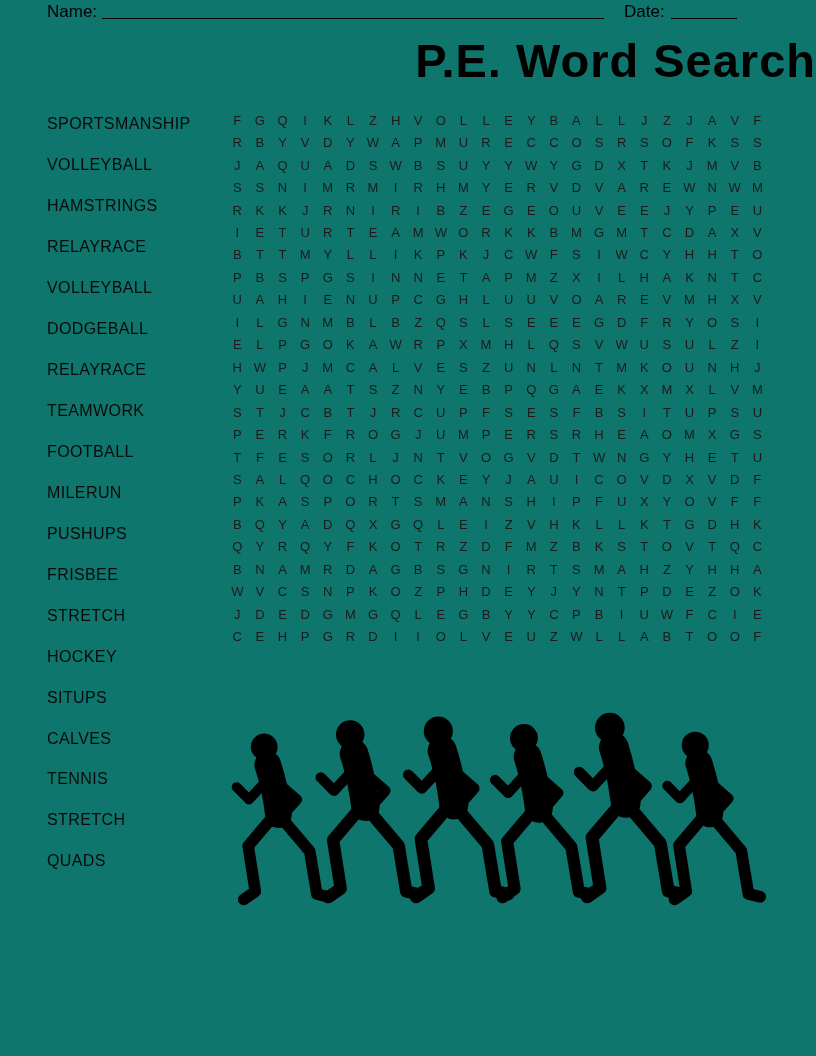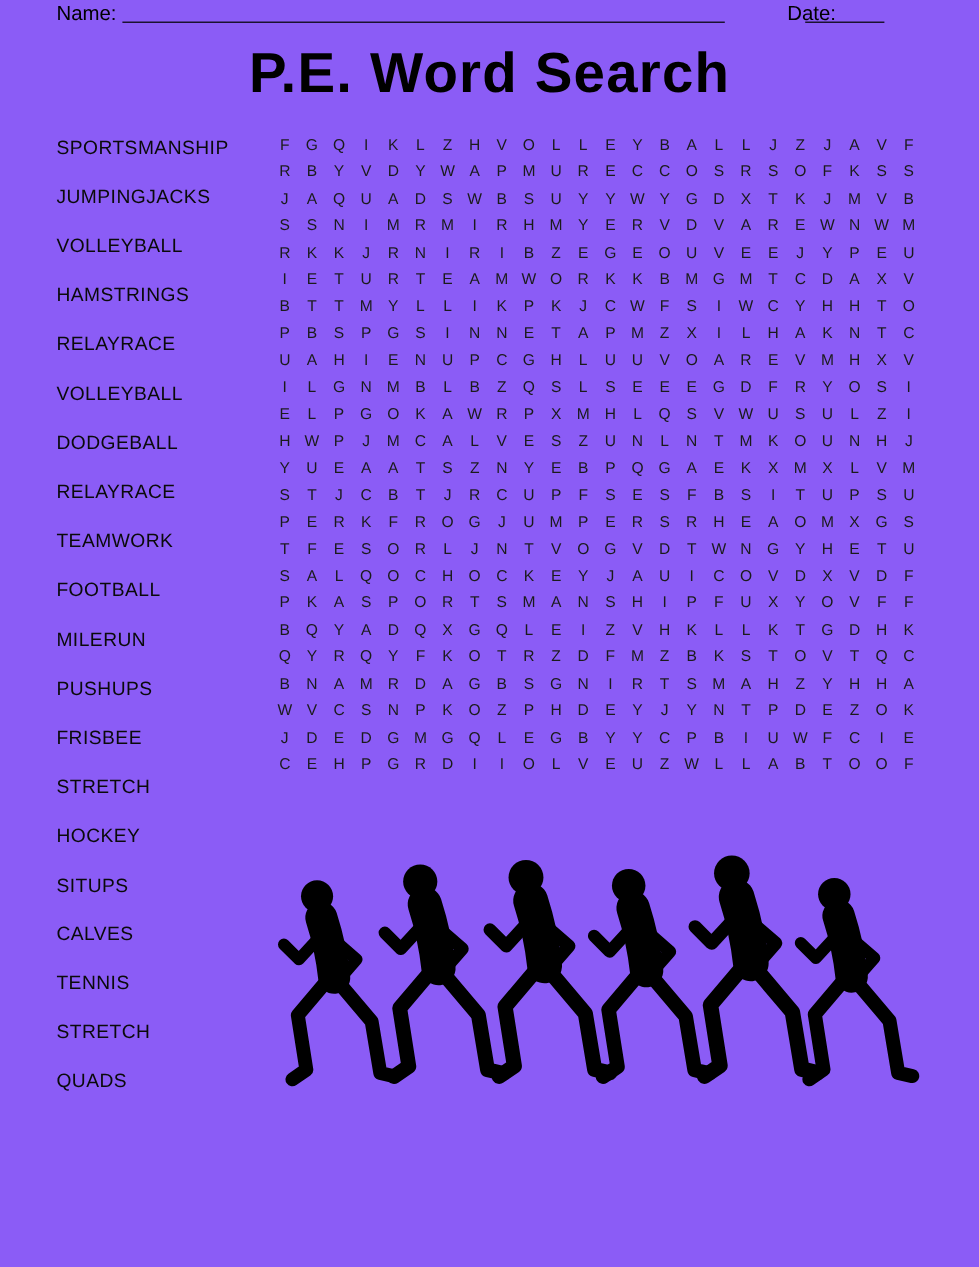--- a/index.html
+++ b/index.html
@@ -3,50 +3,50 @@
 <meta charset="utf-8">
 <style>
   * { margin: 0; padding: 0; box-sizing: border-box; }
   html, body { background: #ffffff; }
   body { font-family: "Liberation Sans", sans-serif; color: #000; }
 
   .page {
     position: relative;
     width: 816px;
     height: 1056px;
-    background: #8b5cf6;
+    background: #0f766e;
     overflow: hidden;
   }
 
   
   .hdr-label {
     position: absolute;
     top: 2px;
     font-size: 17px;
     color: #000;
     white-space: nowrap;
   }
   .name-label { left: 47px; }
-  .date-label { left: 624px; margin-left: 32px; }
+  .date-label { left: 624px; }
   .fill-line {
     position: absolute;
     top: 0;
     height: 19px;
     border-bottom: 1.5px solid #000;
   }
   .name-line { left: 102px; width: 502px; }
   .date-line { left: 671px; width: 66px; }
 
   
   .title {
     position: absolute;
     top: 33px;
     left: 0;
     width: 100%;
-    text-align: center;
+    text-align: right;
     font-size: 47px;
     font-weight: bold;
     letter-spacing: 1px;
     color: #000;
   }
 
   
   .word-list {
     position: absolute;
     left: 47px;
@@ -97,21 +97,20 @@
 
   <span class="hdr-label name-label">Name:</span>
   <span class="fill-line name-line"></span>
   <span class="hdr-label date-label">Date:</span>
   <span class="fill-line date-line"></span>
 
   <div class="title">P.E. Word Search</div>
 
   <div class="word-list">
       <div class="word-item">SPORTSMANSHIP</div>
-      <div class="word-item">JUMPINGJACKS</div>
       <div class="word-item">VOLLEYBALL</div>
       <div class="word-item">HAMSTRINGS</div>
       <div class="word-item">RELAYRACE</div>
       <div class="word-item">VOLLEYBALL</div>
       <div class="word-item">DODGEBALL</div>
       <div class="word-item">RELAYRACE</div>
       <div class="word-item">TEAMWORK</div>
       <div class="word-item">FOOTBALL</div>
       <div class="word-item">MILERUN</div>
       <div class="word-item">PUSHUPS</div>

